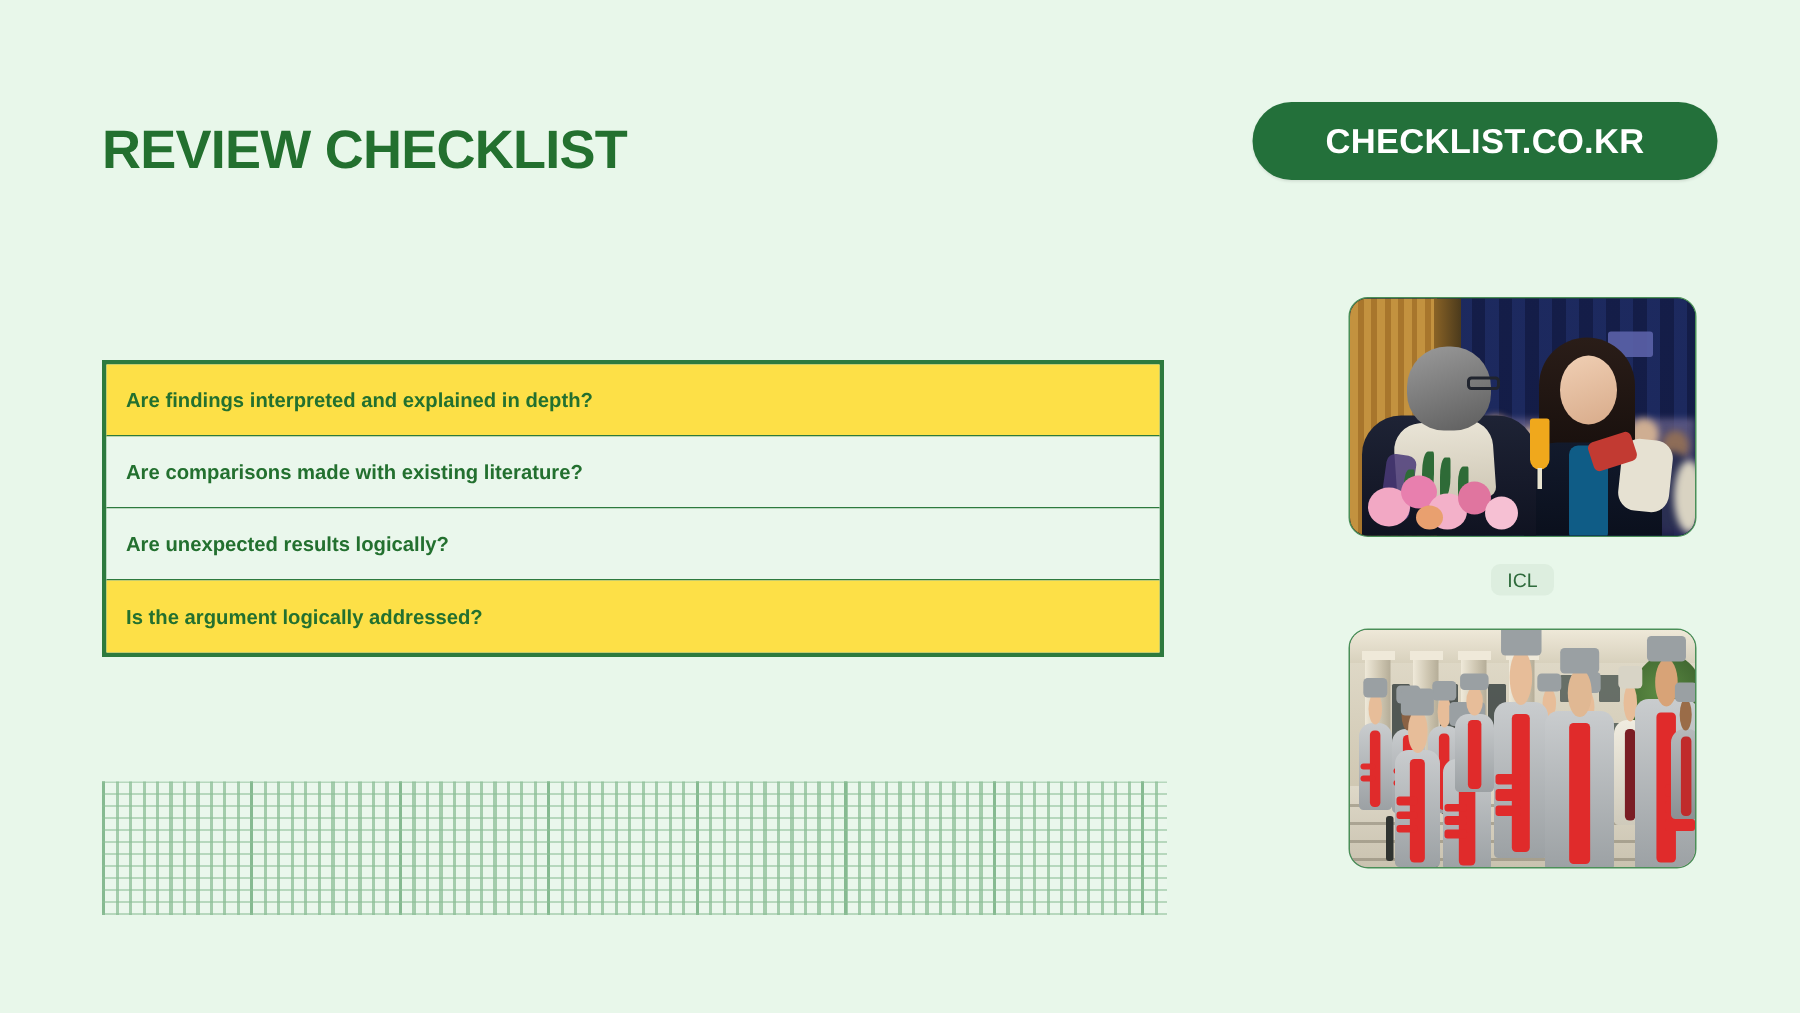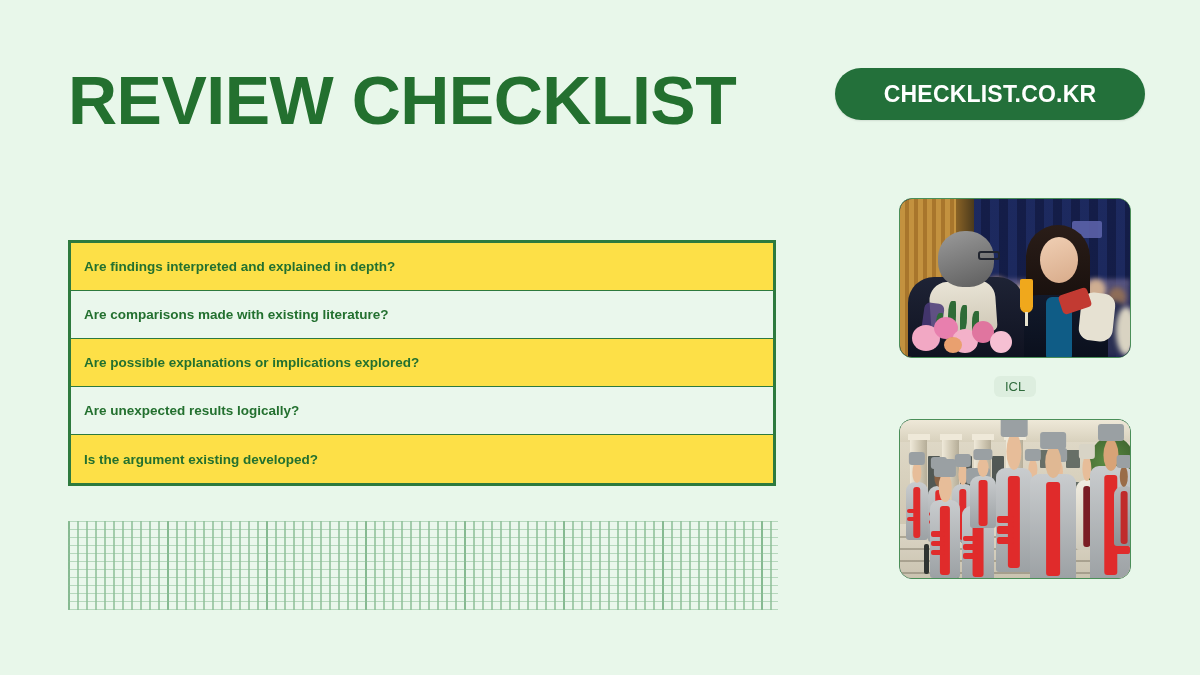--- a/index.html
+++ b/index.html
@@ -15,21 +15,21 @@
     background: #e8f7ea;
   }
 
   
   #title-block {
     position: absolute;
     left: 68px; top: 68px;
     width: 640px;
   }
   #title-block .line {
-    font-size: 68px;
+    font-size: 36px;
     font-weight: bold;
     letter-spacing: -0.5px;
     line-height: 64px;
     color: #23702f;
     white-space: nowrap;
   }
 
   
   #brand-pill {
     position: absolute;
@@ -189,28 +189,25 @@
     <span class="brand-text">CHECKLIST.CO.KR</span>
   </div>
 
   <div id="checklist">
     <div class="check-row shade-a">
       <span>Are findings interpreted and explained in depth?</span>
     </div>
     <div class="check-row shade-b">
       <span>Are comparisons made with existing literature?</span>
     </div>
-    <div class="check-row shade-a">
-      <span>Are possible explanations or implications explored?</span>
-    </div>
     <div class="check-row shade-b">
       <span>Are unexpected results logically?</span>
     </div>
     <div class="check-row shade-a">
-      <span>Is the argument existing developed?</span>
+      <span>Is the argument logically addressed?</span>
     </div>
   </div>
 
   <div id="deco-grid"></div>
 
   <div class="photo-card" id="photo-card-icl">
     <div class="photo-inner">
       <div class="icl-bg"></div>
       <div class="icl-curtain"></div>
       <div class="icl-sign"></div>

